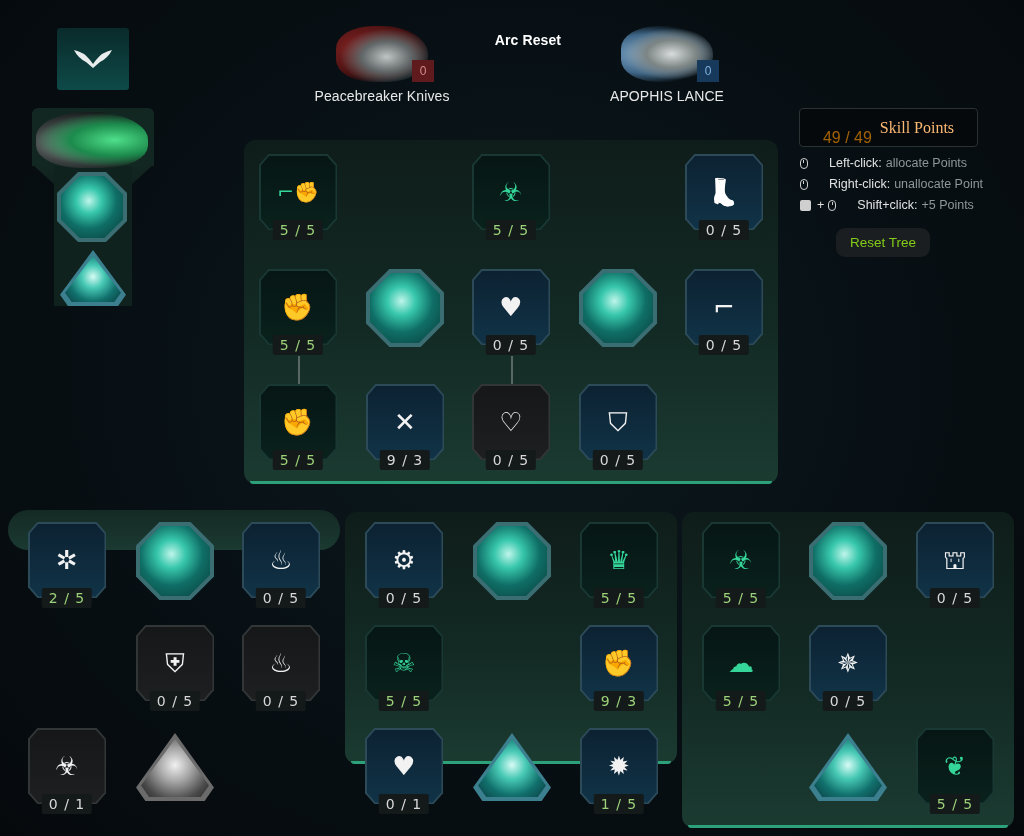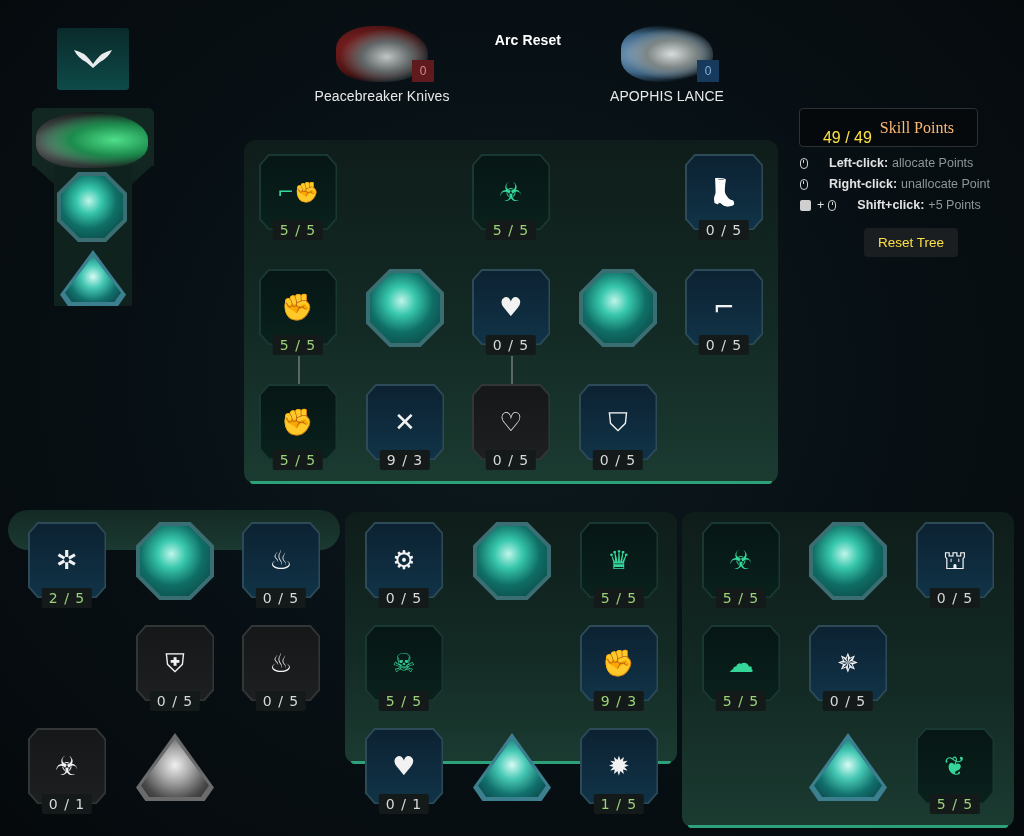--- a/index.html
+++ b/index.html
@@ -56,38 +56,38 @@
   }
   .weapon.active .name { color: #ffffff; font-weight: bold; }
 
   
   .sp-box {
     left: 799px; top: 108px; width: 179px; height: 39px;
     background: #05090b; border: 1px solid #2a3234; border-radius: 4px;
     display: flex; align-items: center; justify-content: center; gap: 8px;
     font-family: "Liberation Sans", sans-serif; font-size: 16px;
   }
-  .sp-box .count { color: #fde047; margin-top: 20px; }
+  .sp-box .count { color: #a16207; margin-top: 20px; }
   .sp-box .label { color: #fdba74; font-family: Liberation Serif, serif; }
   .help {
     left: 800px; font-size: 12.5px; font-family: "Liberation Sans", sans-serif;
     white-space: nowrap; display: flex; align-items: center; gap: 4px;
   }
-  .help .k { color: #e2e2e2; font-weight: bold; padding-left: 14px; }
+  .help .k { color: #e2e2e2; font-weight: normal; padding-left: 14px; }
   .help .v { color: #8d9699; }
   .mouse-ic {
     display: inline-block; width: 8px; height: 11px; border: 1.3px solid #cfcfcf;
     border-radius: 4px; position: relative; margin-right: 3px;
   }
   .mouse-ic::after { content: ""; position: absolute; left: 2.3px; top: 1px; width: 1px; height: 3px; background: #cfcfcf; }
   .kbd-ic { display: inline-block; width: 11px; height: 11px; background: #cfcfcf; border-radius: 2px; margin-right: 2px; }
   .reset-btn {
-    left: 864px; top: 228px; width: 94px; height: 29px;
-    background: #1a1e20; border: none; border-radius: 4px;
-    color: #fde047; font-size: 13.5px; font-family: "Liberation Sans", sans-serif;
+    left: 836px; top: 228px; width: 94px; height: 29px;
+    background: #1a1e20; border: none; border-radius: 9px;
+    color: #84cc16; font-size: 13.5px; font-family: "Liberation Sans", sans-serif;
     cursor: pointer;
   }
 
   
   .panel {
     position: absolute;
     background: linear-gradient(180deg, #0f1d1a 0%, #132a24 55%, #1b3b31 100%);
     border-radius: 12px;
   }
   .panel::after {

